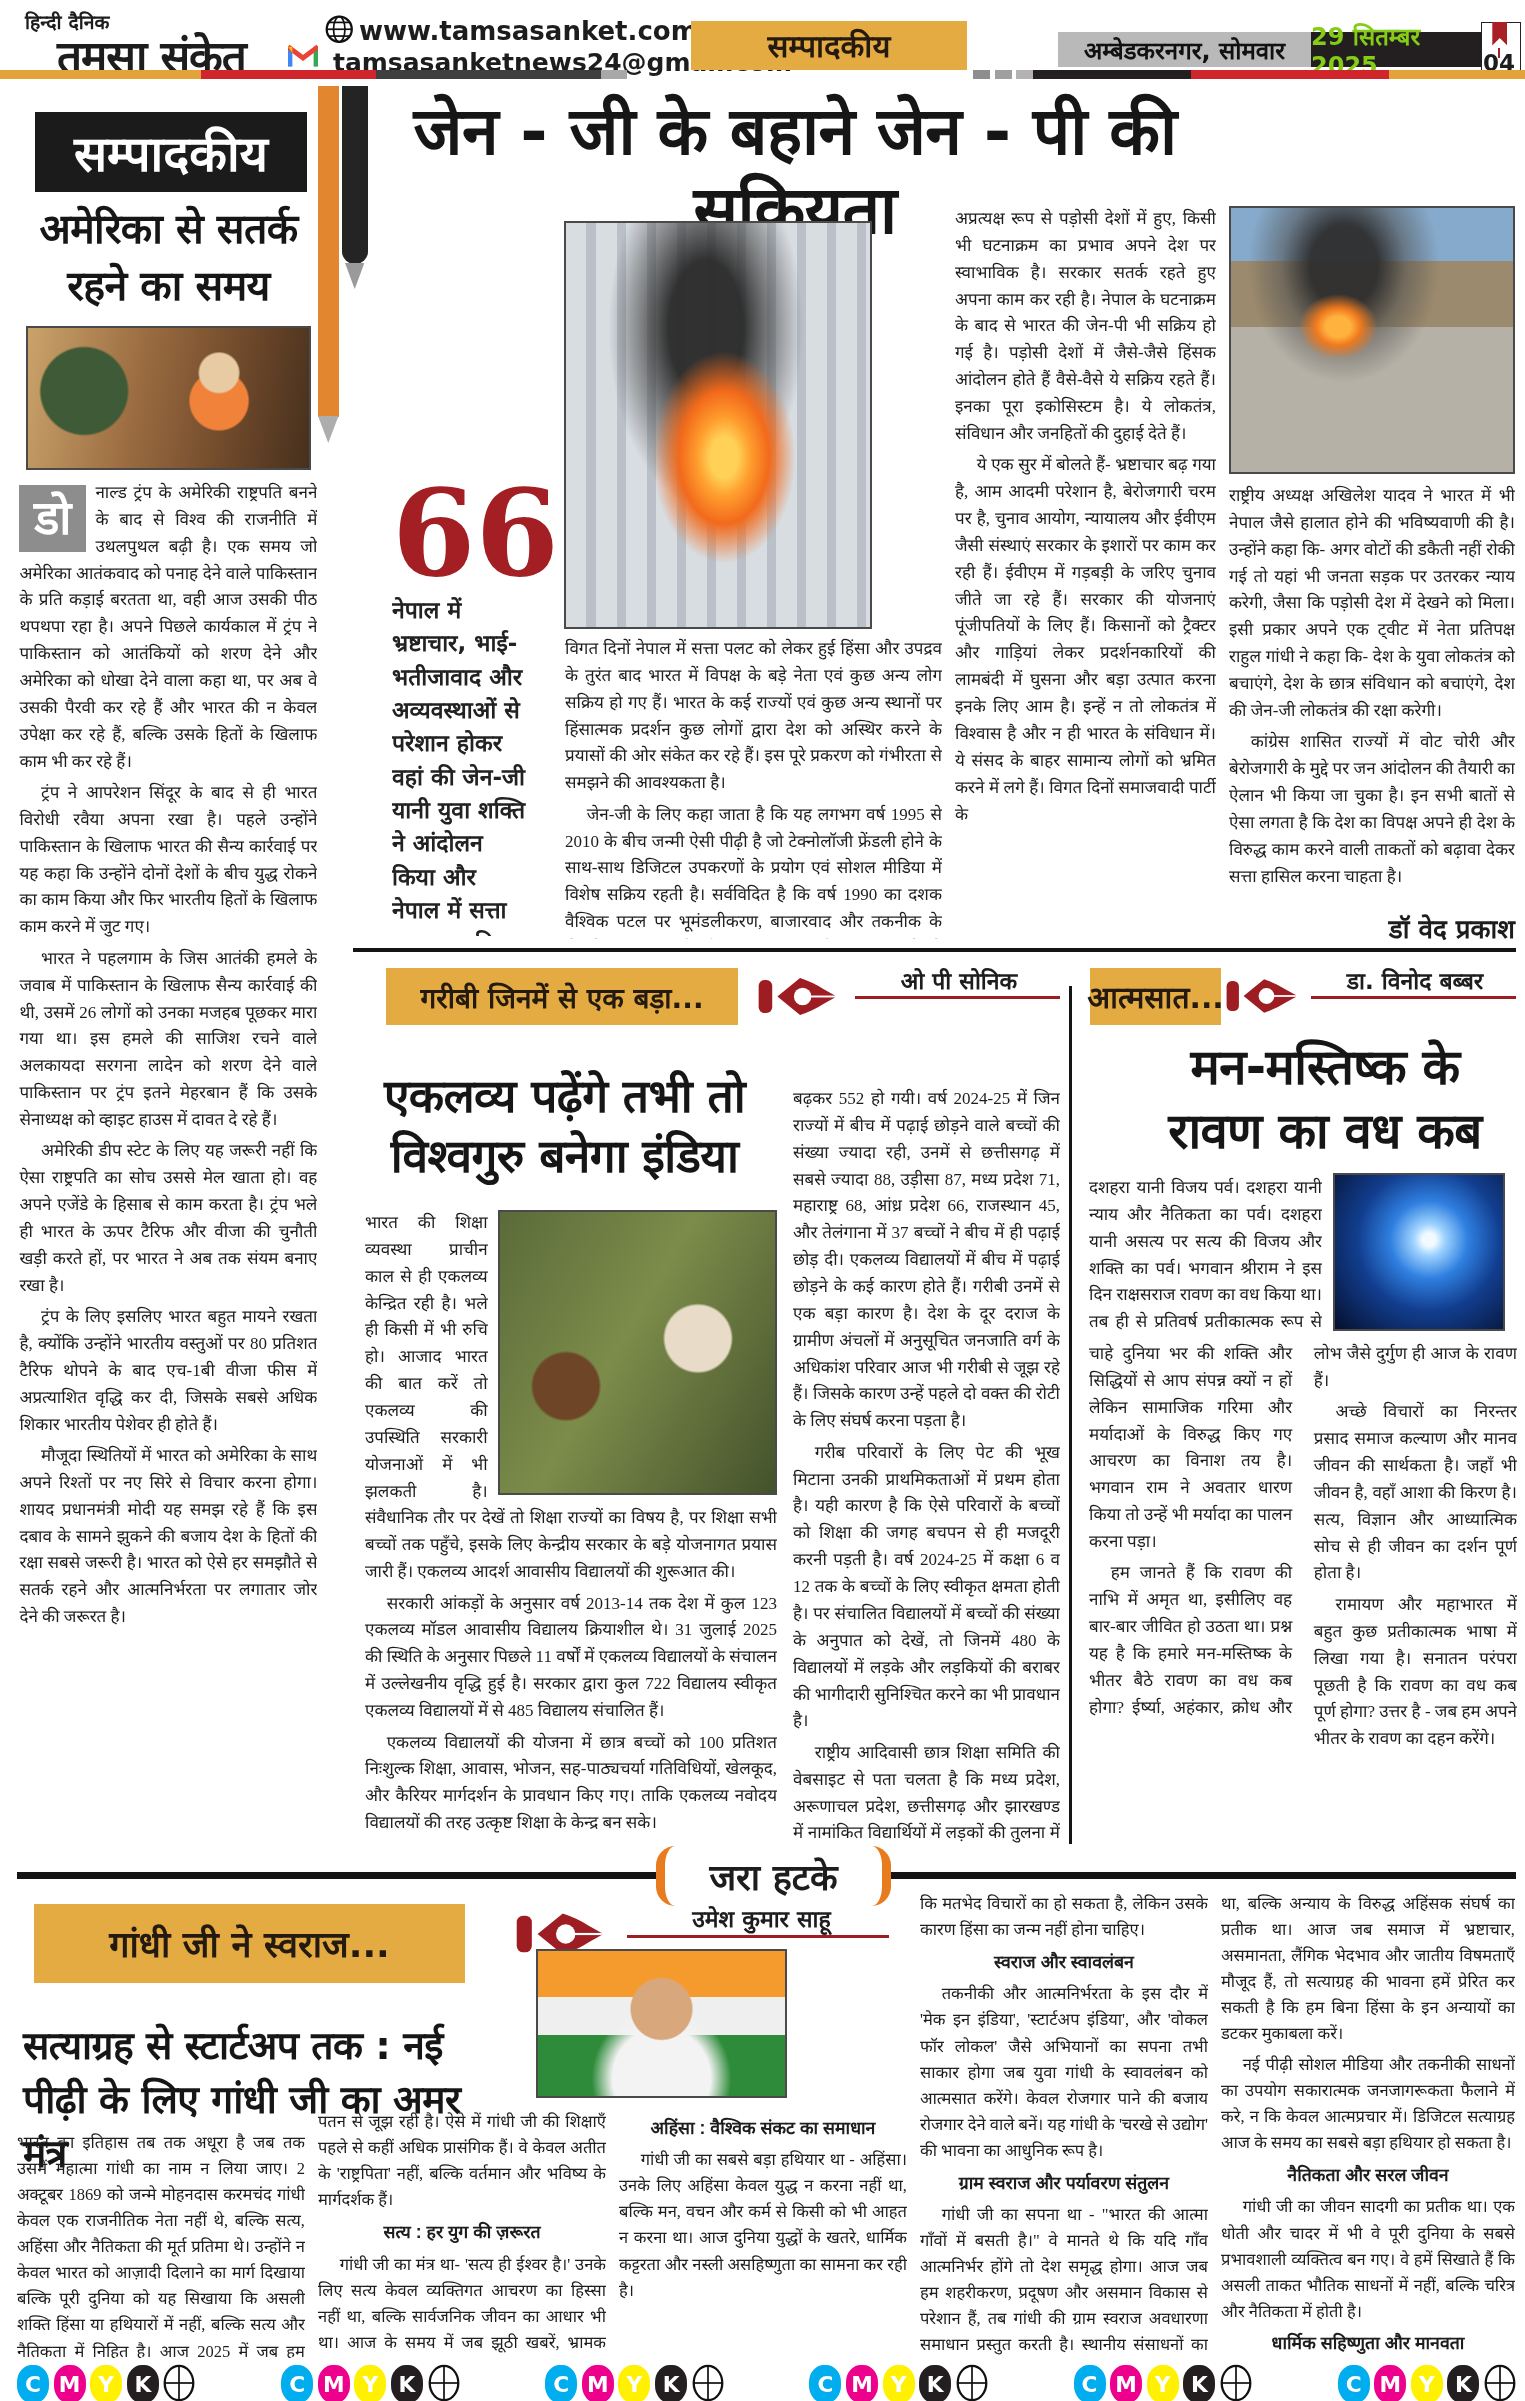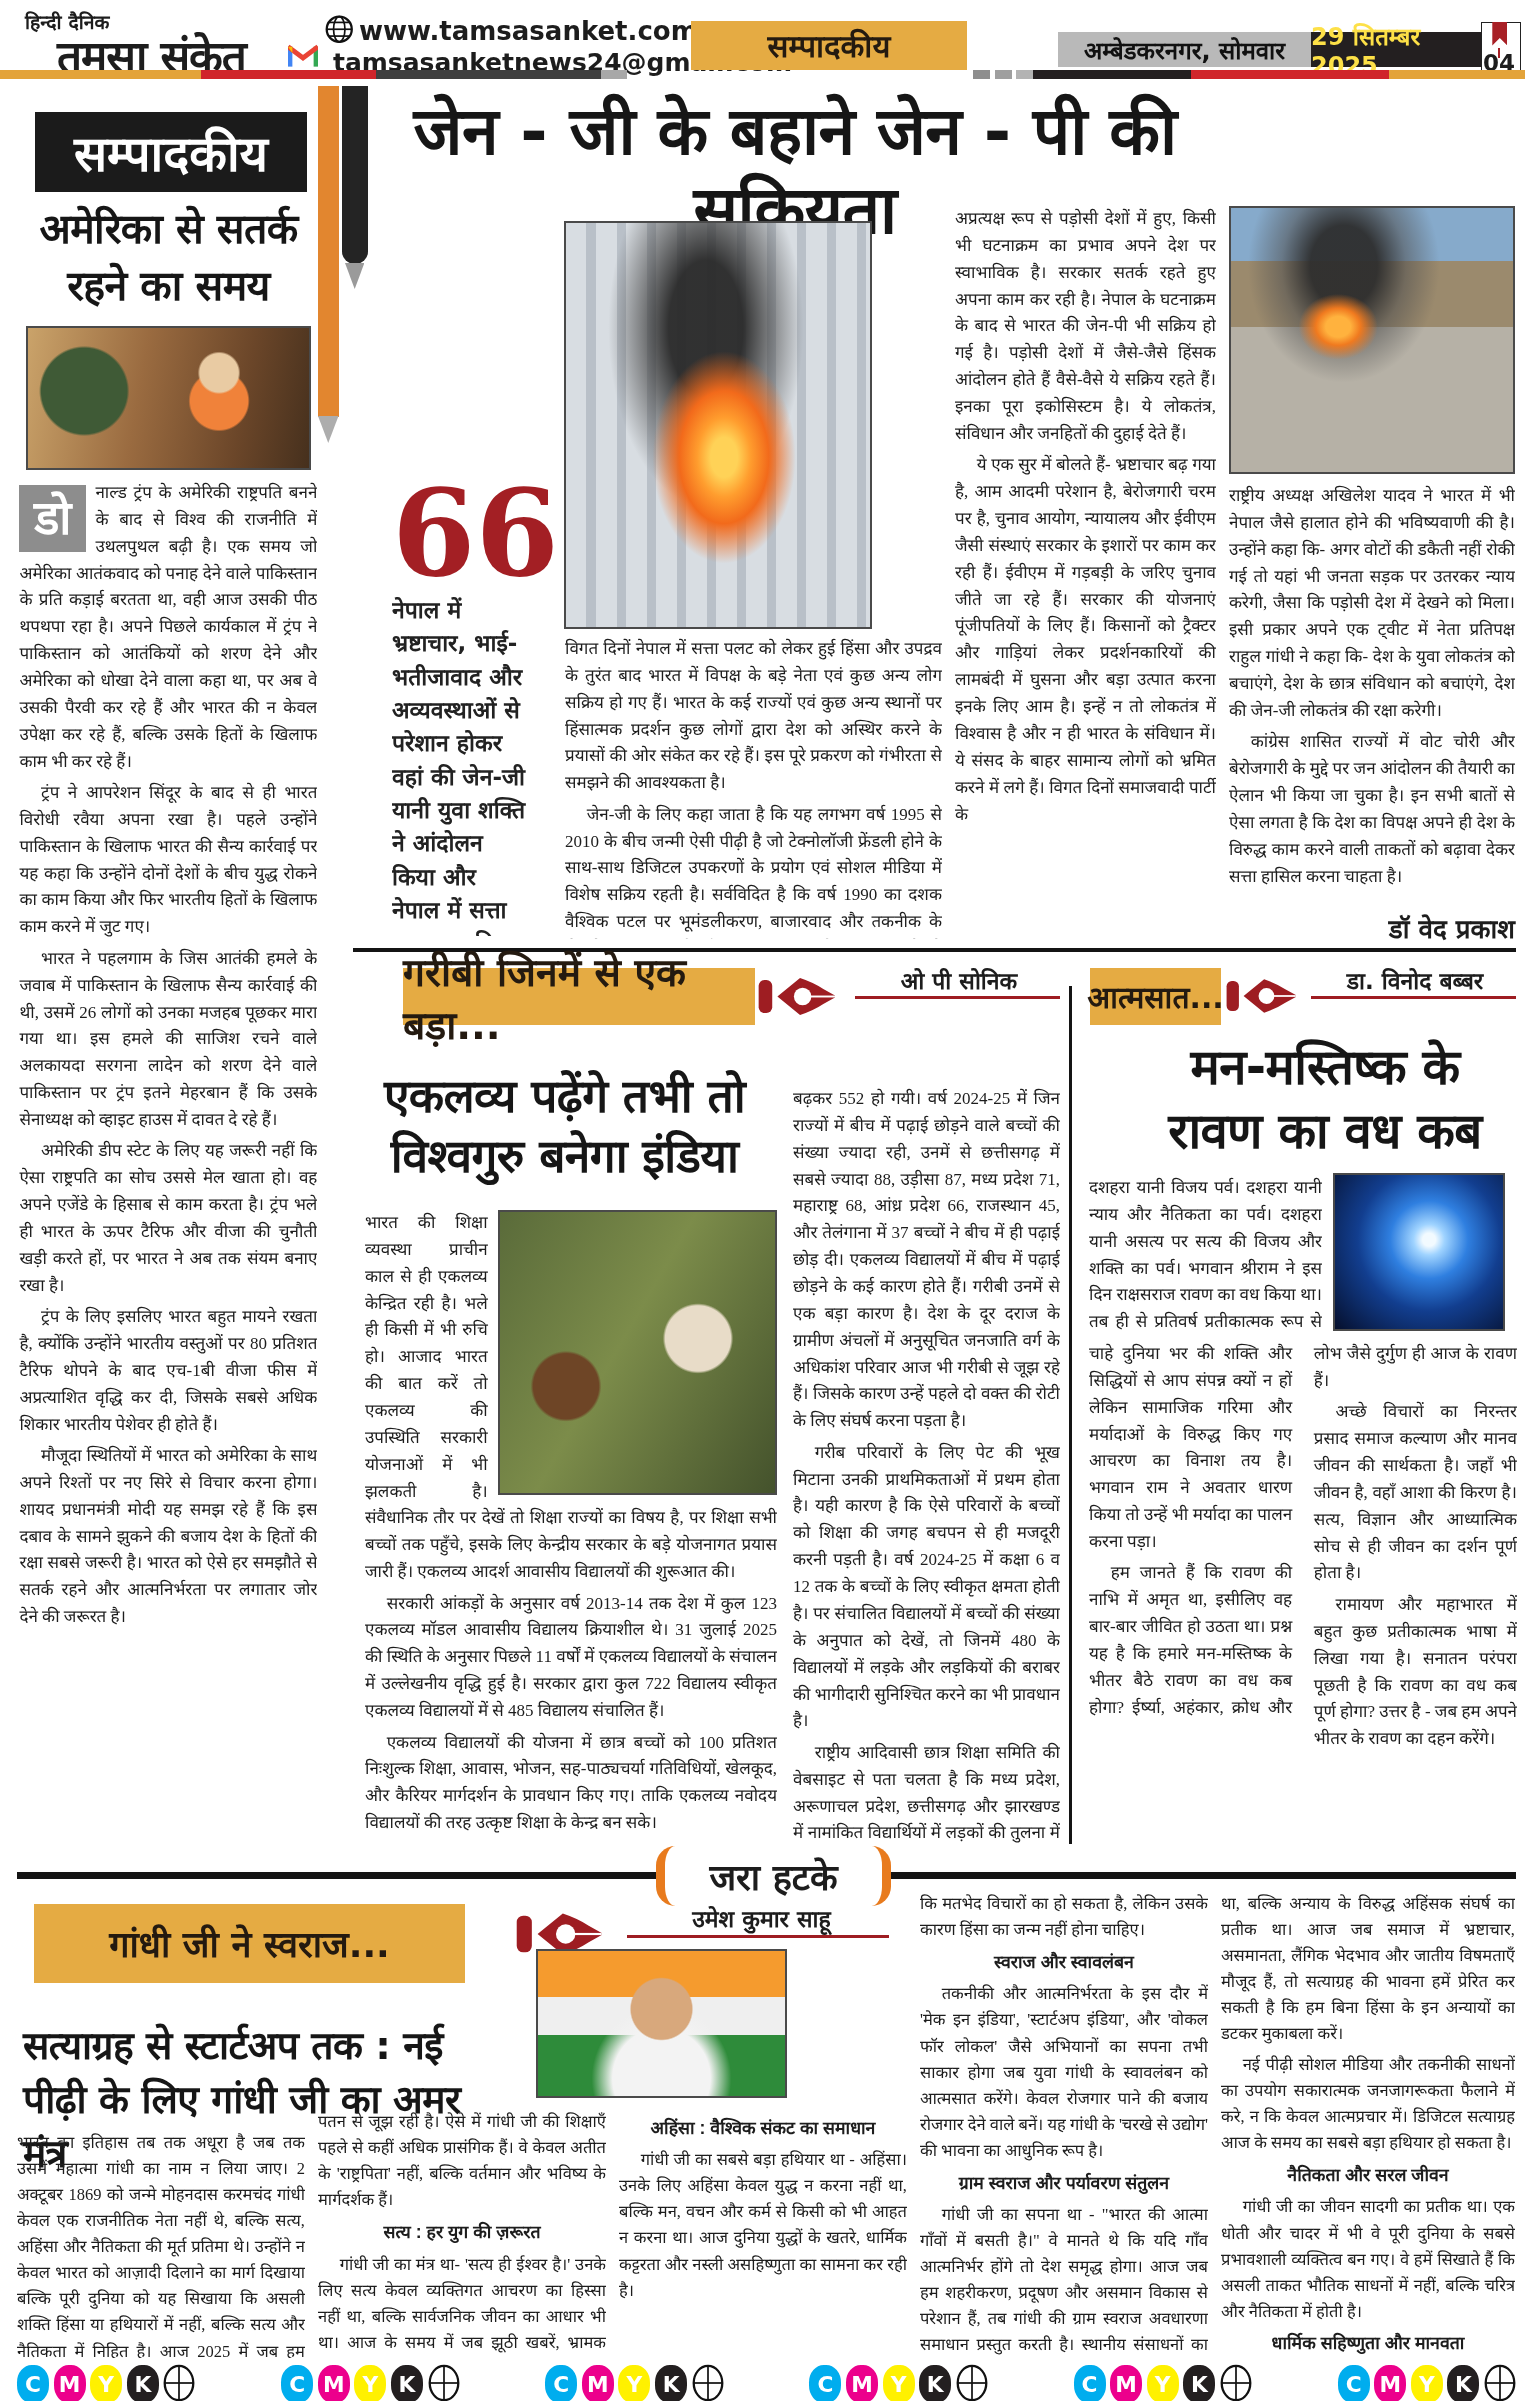--- a/index.html
+++ b/index.html
@@ -74,21 +74,21 @@
   <div class="abs sans" style="left:359px;top:16px;font-size:26px;font-weight:700;">www.tamsasanket.com</div>
   <div class="abs sans" style="left:333px;top:48px;font-size:25px;font-weight:700;">tamsasanketnews24@gmail.com</div>
 
   <div class="abs tag" style="left:691px;top:20.5px;width:276px;height:49px;font-size:31px;">
     <span>सम्पादकीय</span>
   </div>
 
   <div class="abs sans" style="left:1058px;top:32px;width:253px;height:35px;background:#b9b9b9;color:#111;font-size:24px;font-weight:700;display:flex;align-items:center;justify-content:center;">
     <span>अम्बेडकरनगर, सोमवार</span>
   </div>
-  <div class="abs sans" style="left:1311px;top:32px;width:170px;height:35px;background:#231f20;color:#fde047;font-size:24px;font-weight:700;display:flex;align-items:center;justify-content:center;">
+  <div class="abs sans" style="left:1311px;top:32px;width:170px;height:35px;background:#231f20;color:#84cc16;font-size:24px;font-weight:700;display:flex;align-items:center;justify-content:center;">
     <span>29 सितम्बर 2025</span>
   </div>
 
   <div class="abs" style="left:1481px;top:21.7px;width:38px;height:55px;border:1.7px solid #222;background:#fff;">
     <div class="abs" style="left:10.3px;top:-1.1px;width:15px;height:24px;background:#a82026;clip-path:polygon(0 0,100% 0,100% 100%,50% 68%,0 100%);"></div>
     <div class="abs" style="left:16px;top:25px;width:2.3px;height:10.3px;background:#a82026;"></div>
     <div class="abs sans" style="left:0;top:27px;width:34px;text-align:center;font-size:23px;font-weight:700;">04</div>
   </div>
 
   <div class="abs" style="left:0;top:70px;width:1526px;height:9px;">
@@ -144,21 +144,21 @@
     <p>ये एक सुर में बोलते हैं- भ्रष्टाचार बढ़ गया है, आम आदमी परेशान है, बेरोजगारी चरम पर है, चुनाव आयोग, न्यायालय और ईवीएम जैसी संस्थाएं सरकार के इशारों पर काम कर रही हैं। ईवीएम में गड़बड़ी के जरिए चुनाव जीते जा रहे हैं। सरकार की योजनाएं पूंजीपतियों के लिए हैं। किसानों को ट्रैक्टर और गाड़ियां लेकर प्रदर्शनकारियों की लामबंदी में घुसना और बड़ा उत्पात करना इनके लिए आम है। इन्हें न तो लोकतंत्र में विश्वास है और न ही भारत के संविधान में। ये संसद के बाहर सामान्य लोगों को भ्रमित करने में लगे हैं। विगत दिनों समाजवादी पार्टी के</p>
   </div>
 <div class="abs bodytext" style="left:1229px;top:483px;width:286px;height:423px;">
     <p>राष्ट्रीय अध्यक्ष अखिलेश यादव ने भारत में भी नेपाल जैसे हालात होने की भविष्यवाणी की है। उन्होंने कहा कि- अगर वोटों की डकैती नहीं रोकी गई तो यहां भी जनता सड़क पर उतरकर न्याय करेगी, जैसा कि पड़ोसी देश में देखने को मिला। इसी प्रकार अपने एक ट्वीट में नेता प्रतिपक्ष राहुल गांधी ने कहा कि- देश के युवा लोकतंत्र को बचाएंगे, देश के छात्र संविधान को बचाएंगे, देश की जेन-जी लोकतंत्र की रक्षा करेगी।</p>
     <p>कांग्रेस शासित राज्यों में वोट चोरी और बेरोजगारी के मुद्दे पर जन आंदोलन की तैयारी का ऐलान भी किया जा चुका है। इन सभी बातों से ऐसा लगता है कि देश का विपक्ष अपने ही देश के विरुद्ध काम करने वाली ताकतों को बढ़ावा देकर सत्ता हासिल करना चाहता है।</p>
   </div>
 <div class="abs sans" style="left:1229px;top:910px;width:286px;text-align:right;font-size:26px;font-weight:800;">डॉ वेद प्रकाश</div>
 
 <div class="abs colrule" style="left:353px;top:948px;width:1163px;height:4px;"></div>
 
-<div class="abs tag" style="left:403px;top:968px;width:352px;height:57px;font-size:39px;">
+<div class="abs tag" style="left:386px;top:968px;width:352px;height:57px;font-size:28px;">
   <span>गरीबी जिनमें से एक बड़ा...</span>
 </div>
 <span class="abs" style="left:758px;top:959px;width:97px;height:75px;">
   <svg viewBox="0 0 300 130" width="97" height="75">
       <rect x="2" y="14" width="42" height="102" rx="18" fill="#9e1d22"></rect>
       <path d="M60 65 L130 8 Q172 22 202 42 L238 62 L238 68 L202 88 Q172 108 130 122 Z" fill="#9e1d22"></path>
       <circle cx="138" cy="65" r="27" fill="#ffffff"></circle>
       <rect x="162" y="62" width="76" height="6" fill="#ffffff"></rect>
     </svg>
 </span>

